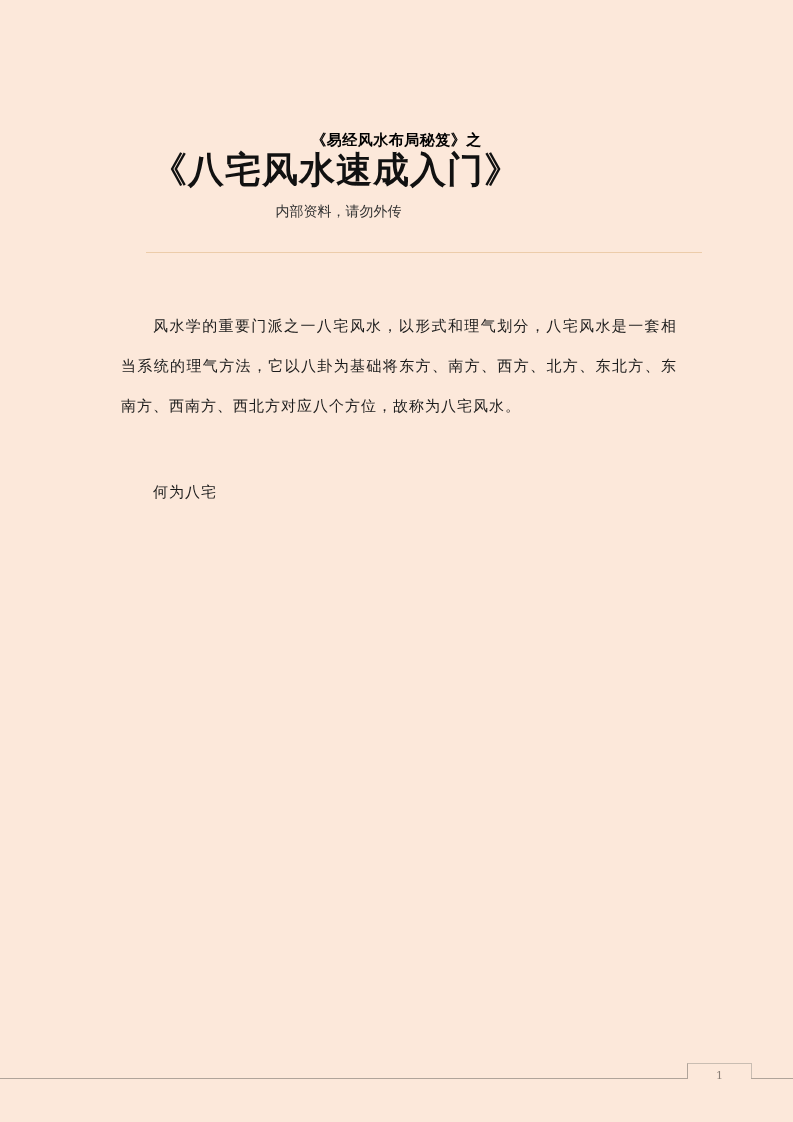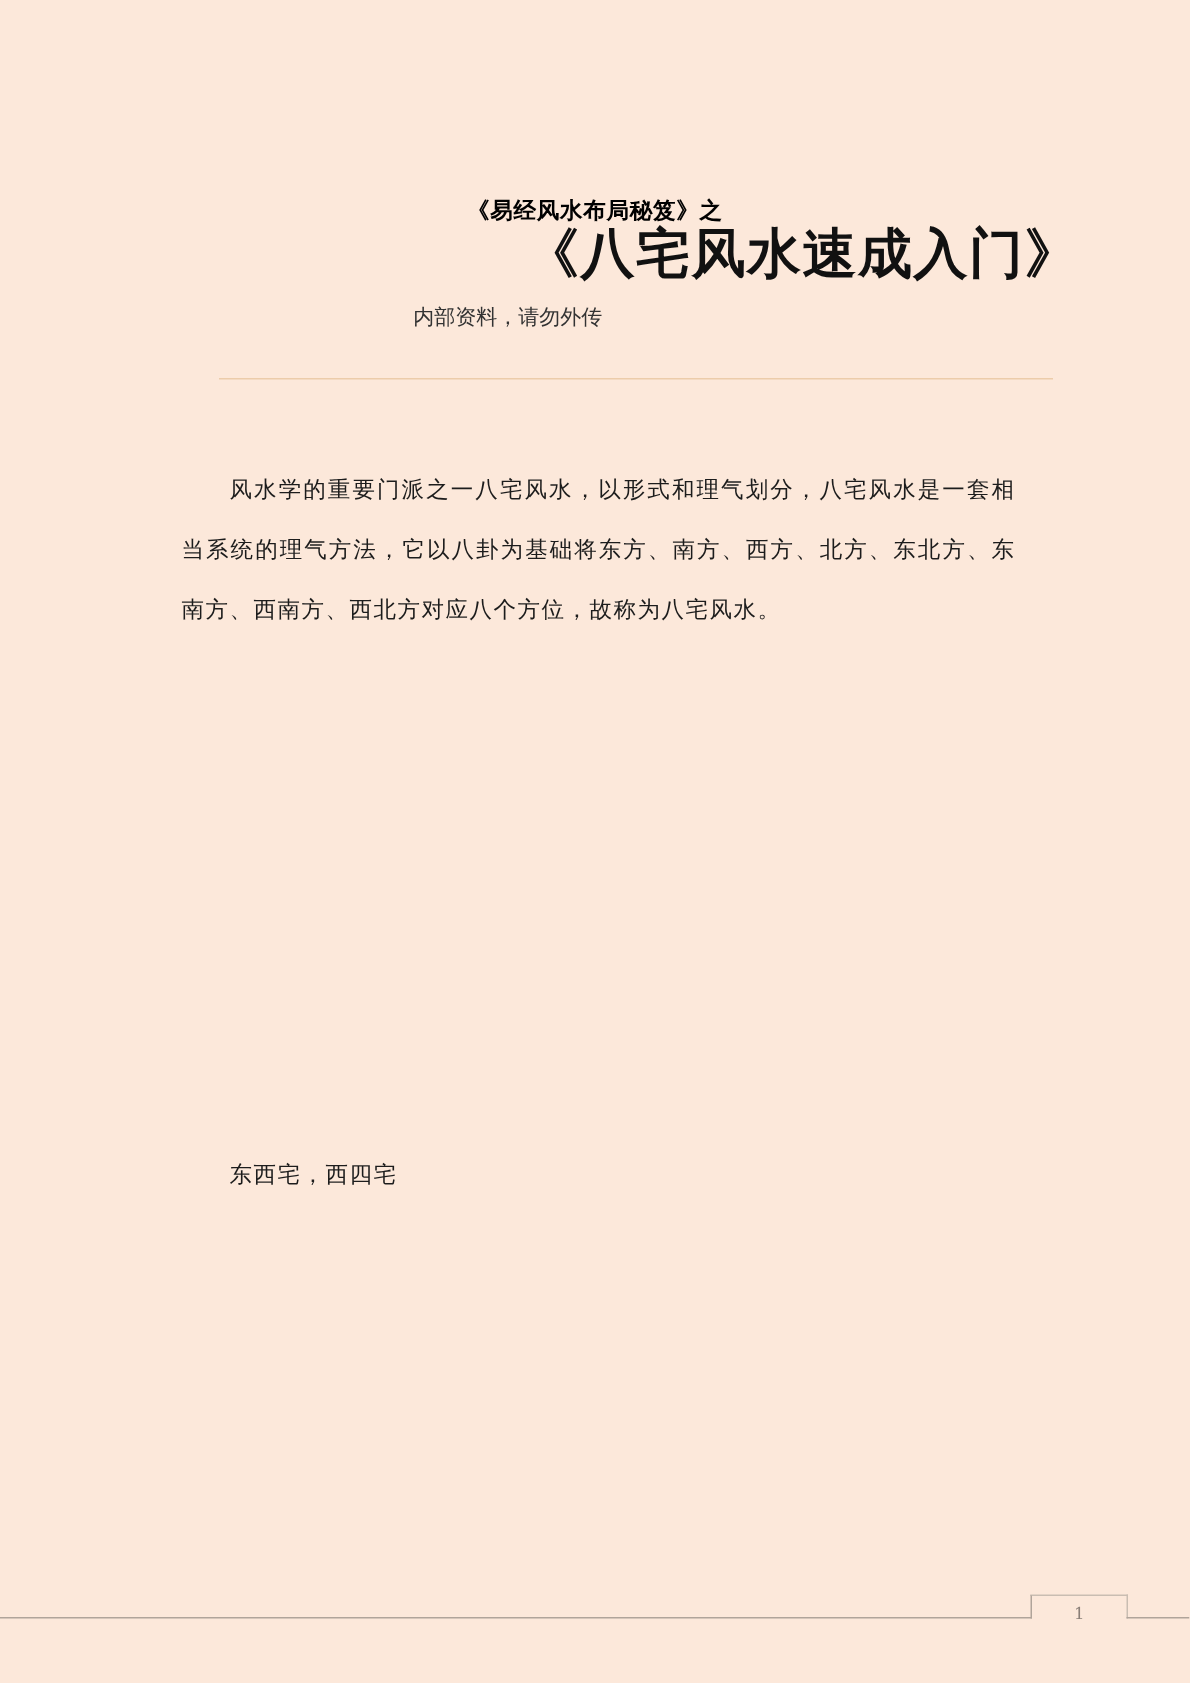--- a/index.html
+++ b/index.html
@@ -26,28 +26,27 @@
       font-size: 15px;
       letter-spacing: 0.5px;
       color: #000000;
       margin-top: 24px;
     }
     .main-title {
       position: absolute;
       left: 0;
       width: 672px;
       top: 146px;
-      text-align: right;
+      text-align: center;
       font-family: "DejaVu Sans", "Liberation Sans", sans-serif;
       font-size: 36px;
       font-weight: bold;
       letter-spacing: 1px;
       color: #111;
       line-height: 48px;
-      padding-left: 48px;
     }
     .subtitle {
       position: absolute;
       left: 0;
       width: 677px;
       top: 203px;
       text-align: center;
       font-size: 14px;
       color: #333;
     }
@@ -117,24 +116,24 @@
   <div class="series-title">《易经风水布局秘笈》之</div>
   <div class="main-title">《八宅风水速成入门》</div>
   <div class="subtitle">内部资料，请勿外传</div>
   <div class="title-rule"></div>
 
   <div class="body-text" style="top: 306px;">
     <p class="para">风水学的重要门派之一八宅风水，以形式和理气划分，八宅风水是一套相当系统的理气方法，它以八卦为基础将东方、南方、西方、北方、东北方、东南方、西南方、西北方对应八个方位，故称为八宅风水。</p>
   </div>
 
   <div class="body-text" style="top: 472px;">
+    <p class="heading">何为八宅</p>
   </div>
 
   <div class="body-text" style="top: 763px;">
-    <p class="heading">东西宅，西四宅</p>
   </div>
 
   <div class="footer-rule-left"></div>
   <div class="page-tab">
     <span class="page-number">1</span>
   </div>
   <div class="footer-rule-right"></div>
 
 </div>
 

